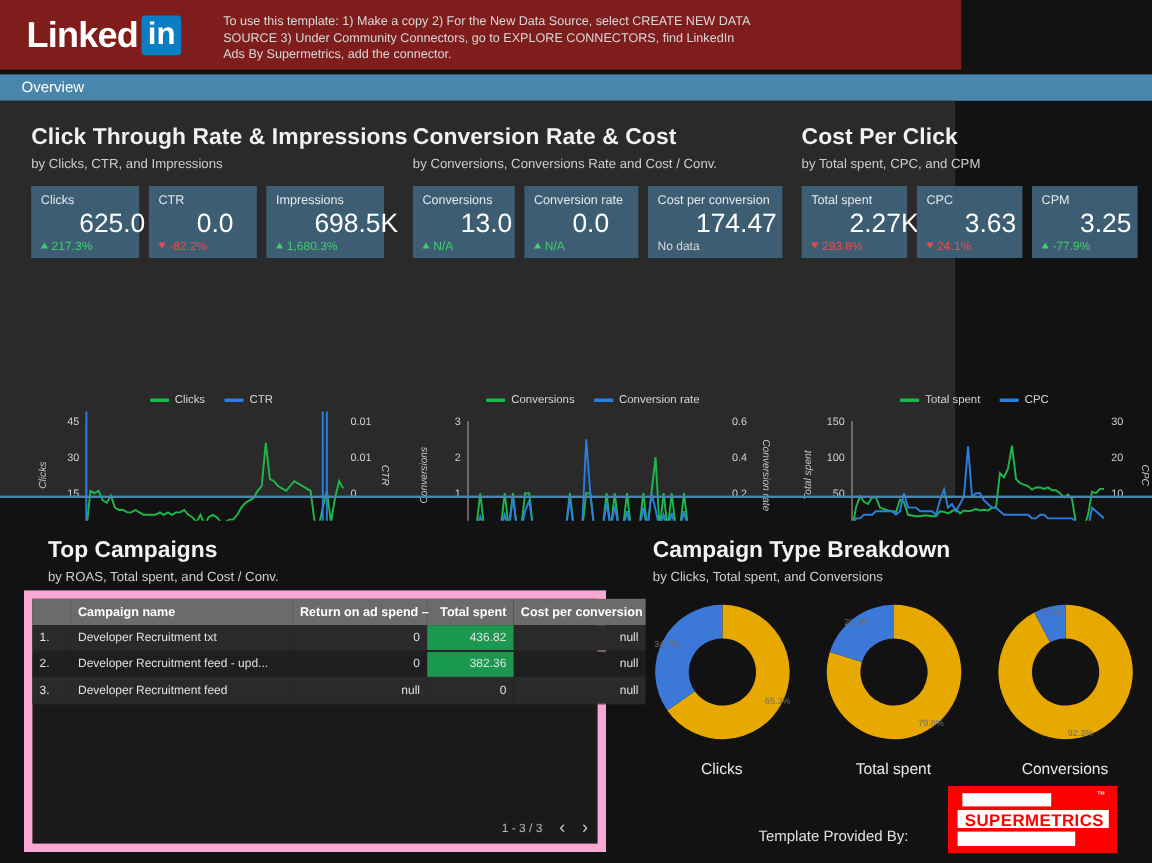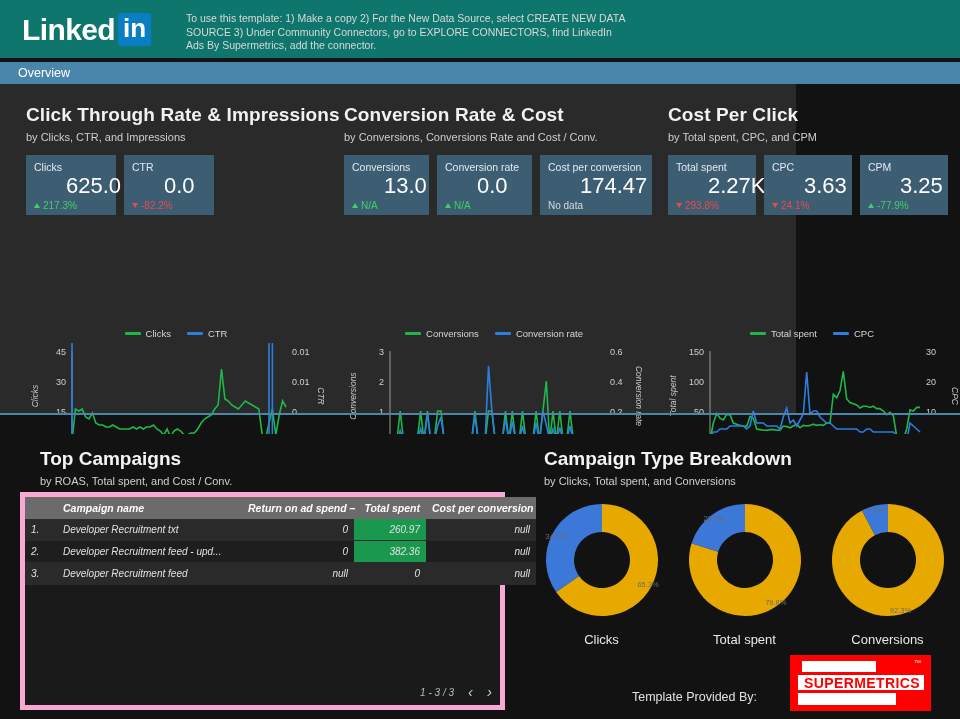--- a/index.html
+++ b/index.html
@@ -6,22 +6,22 @@
   html, body {
     width: 960px; height: 719px;
     background: #121212;
     font-family: "Liberation Sans", sans-serif;
     overflow: hidden;
   }
   .page { position: relative; width: 960px; height: 719px; background: #121212; }
 
   
   .header {
-    position: absolute; left: 0; top: 0; width: 960px; height: 58px;
-    background: #0f766e;
+    position: absolute; left: 0; top: 0; width: 801px; height: 58px;
+    background: #7f1d1d;
   }
   .logo {
     position: absolute; left: 22px; top: 13px;
     display: flex; align-items: center;
   }
   .logo-word {
     color: #ffffff; font-size: 30px; font-weight: bold;
     letter-spacing: -0.6px; line-height: 32px;
   }
   .logo-in {
@@ -118,21 +118,21 @@
     border-bottom: 1px solid #2b2b2b; white-space: nowrap;
     overflow: hidden; text-overflow: ellipsis;
   }
   table.camp td.left { text-align: left; }
   table.camp tr.odd td { background: #2a2a2a; }
   table.camp tr.even td { background: #1e1e1e; }
   td.hl { background: #1a9850 !important; color: #ffffff; }
 
   .tablewrap {
     position: absolute; left: 20px; top: 58px; width: 485px; height: 218px;
-    background: #1a1a1a; border: 5px solid #f9a8d4; font-style: italic;
+    background: #1a1a1a; border: 7px solid #f9a8d4;
   }
   .pager {
     position: absolute; right: 8px; bottom: 6px;
     display: flex; align-items: center; gap: 14px;
     color: #b9b9b9; font-size: 10px;
   }
   .pager-btn { color: #cfcfcf; font-size: 15px; line-height: 14px; cursor: pointer; }
 
   .donuts { position: absolute; left: 530px; top: 66px; width: 430px; display: flex; }
   .donut-cell { width: 143px; text-align: center; }
@@ -184,20 +184,27 @@
           <div class="card-value">625.0</div>
           <div class="card-delta delta-up">
             <span class="arrow arrow-up"></span><span>217.3%</span>
           </div>
         </div>
         <div class="card" style="width:90px;">
           <div class="card-label">CTR</div>
           <div class="card-value">0.0</div>
           <div class="card-delta delta-down">
             <span class="arrow arrow-down"></span><span>-82.2%</span>
+          </div>
+        </div>
+        <div class="card" style="width:98px;">
+          <div class="card-label">Impressions</div>
+          <div class="card-value">698.5K</div>
+          <div class="card-delta delta-up">
+            <span class="arrow arrow-up"></span><span>1,680.3%</span>
           </div>
         </div>
       </div>
     </div>
 
     <div class="group" style="left:344px;">
       <div class="group-title">Conversion Rate &amp; Cost</div>
       <div class="group-sub">by Conversions, Conversions Rate and Cost / Conv.</div>
       <div class="cards">
         <div class="card" style="width:85px;">
@@ -375,21 +382,21 @@
             <th style="width:112px;"><span>Return on ad spend</span> <span>–</span></th>
             <th style="width:72px;">Total spent</th>
             <th style="width:110px;">Cost per conversion</th>
           </tr>
         </thead>
         <tbody id="campaign-rows">
             <tr class="odd">
               <td class="left">1.</td>
               <td class="left">Developer Recruitment txt</td>
               <td class="">0</td>
-              <td class="hl">260.97</td>
+              <td class="hl">436.82</td>
               <td class="">null</td>
             </tr>
             <tr class="even">
               <td class="left">2.</td>
               <td class="left">Developer Recruitment feed - upd...</td>
               <td class="">0</td>
               <td class="hl">382.36</td>
               <td class="">null</td>
             </tr>
             <tr class="odd">

